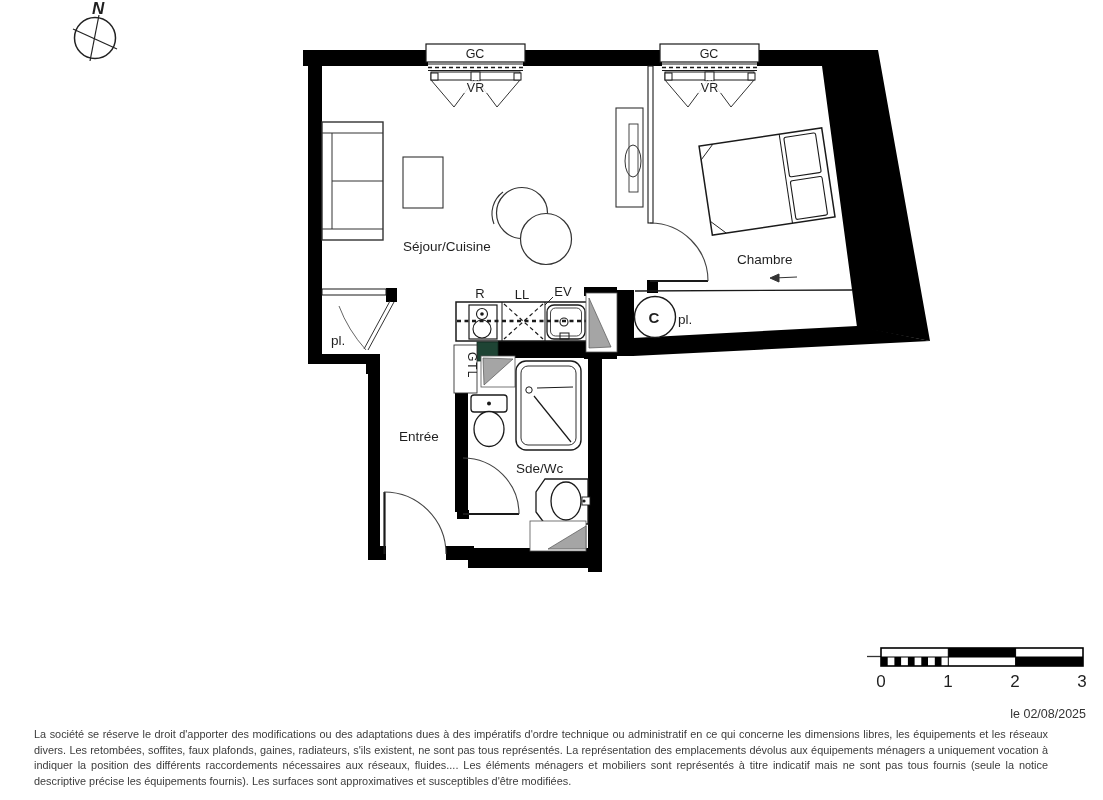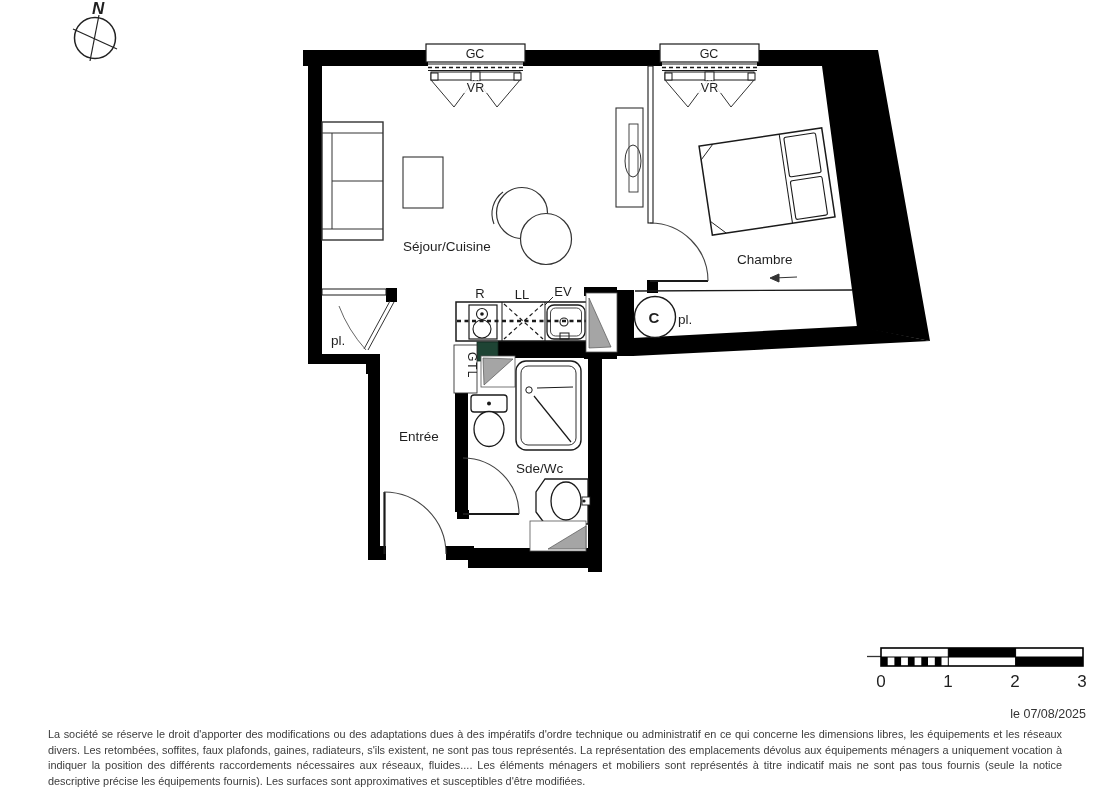--- a/index.html
+++ b/index.html
@@ -1,20 +1,20 @@
 <!DOCTYPE html>
 <html><head>
 <meta charset="utf-8">
 <style>
   html,body{margin:0;padding:0;background:#fff;}
   .page{position:relative;width:1103px;height:800px;background:#ffffff;overflow:hidden;
         font-family:"Liberation Sans",sans-serif;}
   .plan-svg{position:absolute;left:0;top:0;}
   .date-label{position:absolute;top:707px;right:17px;font-size:12.5px;color:#333;}
-  .disclaimer{position:absolute;left:48px;top:727px;width:1014px;font-size:10.9px;
+  .disclaimer{position:absolute;left:34px;top:727px;width:1014px;font-size:10.9px;
               line-height:15.6px;color:#3c3c3c;text-align:justify;}
   svg text{font-family:"Liberation Sans",sans-serif;fill:#1f1f1f;}
   .room-label{font-size:13.5px;}
   .small-label{font-size:12.5px;}
   .tick-label{font-size:17px;}
 </style>
 </head>
 <body>
 
 <div class="page">
@@ -265,16 +265,16 @@
     <rect x="1015.6" y="657" width="67.4" height="9" fill="#000"></rect>
     <line x1="948.3" y1="648" x2="948.3" y2="666" stroke="#000" stroke-width="1"></line>
     <line x1="1015.6" y1="648" x2="1015.6" y2="666" stroke="#000" stroke-width="1"></line>
     <text class="tick-label" x="881" y="687" text-anchor="middle" font-size="17">0</text>
     <text class="tick-label" x="948" y="687" text-anchor="middle" font-size="17">1</text>
     <text class="tick-label" x="1015" y="687" text-anchor="middle" font-size="17">2</text>
     <text class="tick-label" x="1082" y="687" text-anchor="middle" font-size="17">3</text>
   </g>
 </svg>
 
-  <div class="date-label">le 07/08/2025</div>
+  <div class="date-label">le 02/08/2025</div>
   <div class="disclaimer">La société se réserve le droit d'apporter des modifications ou des adaptations dues à des impératifs d'ordre technique ou administratif en ce qui concerne les dimensions libres, les équipements et les réseaux divers. Les retombées, soffites, faux plafonds, gaines, radiateurs, s'ils existent, ne sont pas tous représentés. La représentation des emplacements dévolus aux équipements ménagers a uniquement vocation à indiquer la position des différents raccordements nécessaires aux réseaux, fluides.... Les éléments ménagers et mobiliers sont représentés à titre indicatif mais ne sont pas tous fournis (seule la notice descriptive précise les équipements fournis). Les surfaces sont approximatives et susceptibles d'être modifiées.</div>
 
 </div>
 
 </body></html>

